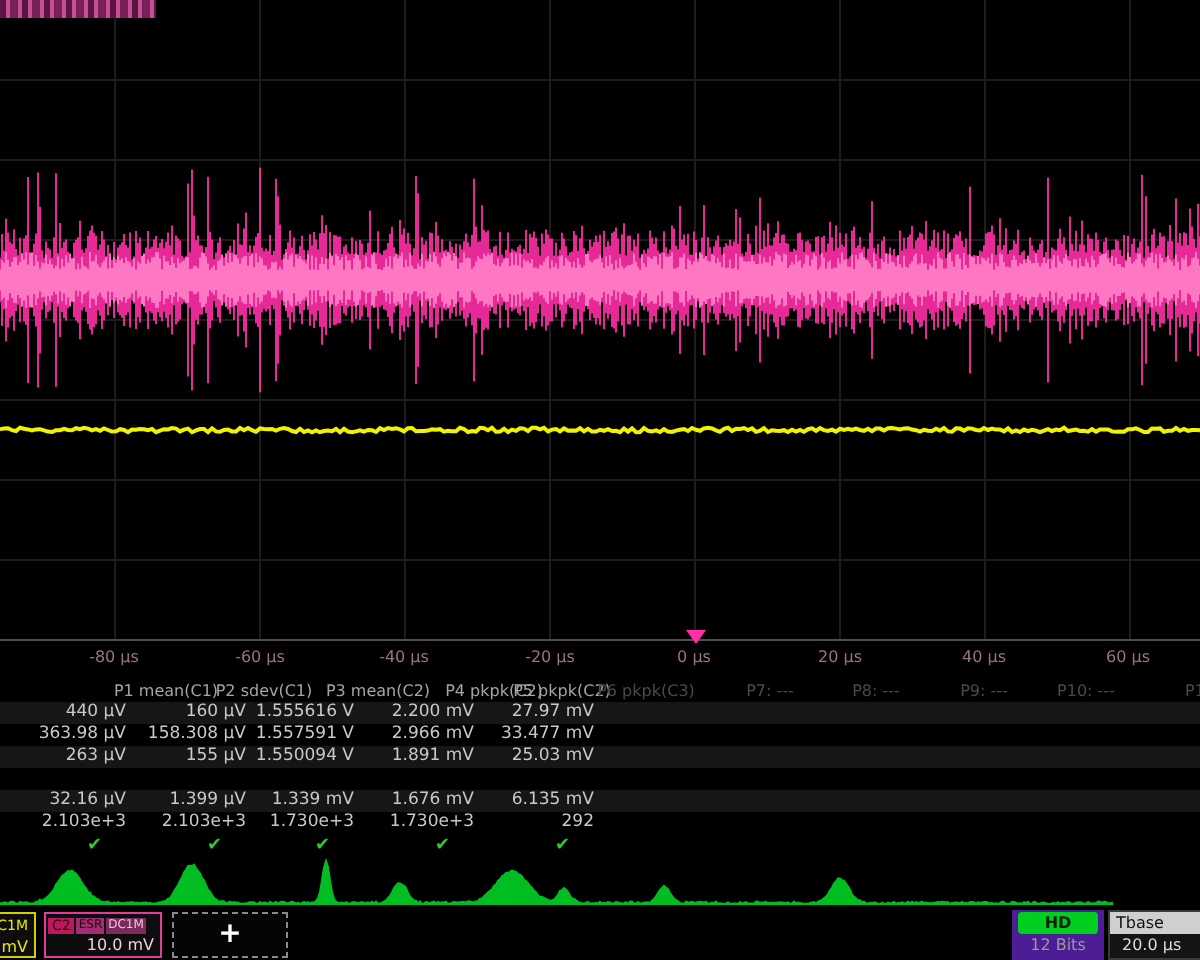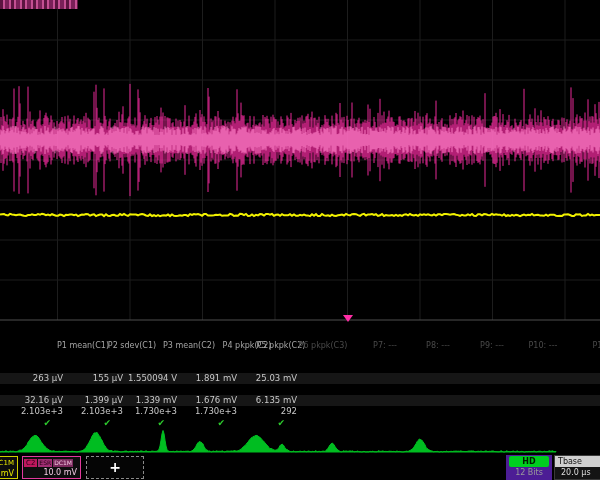--- a/index.html
+++ b/index.html
@@ -76,34 +76,58 @@
   <svg class="trace-svg" id="trace-svg" width="600" height="330">
       <path d="M0 128.9V151.1M1 117.0V163.0M2 125.2V154.8M3 109.2V170.8M4 116.3V163.7M5 121.0V159.0M6 122.0V158.0M7 114.6V165.4M8 124.5V155.5M9 127.6V152.4M10 118.9V161.1M11 127.9V152.1M12 119.2V160.8M13 117.6V162.4M14 88.5V191.5M15 128.1V151.9M16 126.1V153.9M17 121.9V158.1M18 116.8V163.2M19 86.2V193.8M20 103.4V176.6M21 125.1V154.9M22 129.0V151.0M23 120.8V159.2M24 124.0V156.0M25 124.7V155.3M26 128.9V151.1M27 118.6V161.4M28 86.6V193.4M29 126.6V153.4M30 111.5V168.5M31 124.0V156.0M32 121.0V159.0M33 119.7V160.3M34 125.9V154.1M35 128.9V151.1M36 128.9V151.1M37 121.4V158.6M38 119.7V160.3M39 118.6V161.4M40 110.4V169.6M41 124.7V155.3M42 126.2V153.8M43 124.1V155.9M44 118.0V162.0M45 115.2V164.8M46 112.7V167.3M47 116.4V163.6M48 117.9V162.1M49 124.8V155.2M50 122.3V157.7M51 115.5V164.5M52 119.8V160.2M53 128.7V151.3M54 122.4V157.6M55 129.1V150.9M56 129.9V150.1M57 121.0V159.0M58 129.5V150.5M59 123.8V156.2M60 122.4V157.6M61 121.1V158.9M62 117.0V163.0M63 122.5V157.5M64 123.8V156.2M65 116.3V163.7M66 129.8V150.2M67 128.3V151.7M68 115.5V164.5M69 121.5V158.5M70 118.8V161.2M71 128.0V152.0M72 126.7V153.3M73 123.8V156.2M74 115.5V164.5M75 124.2V155.8M76 123.4V156.6M77 119.7V160.3M78 118.0V162.0M79 123.9V156.1M80 121.4V158.6M81 119.5V160.5M82 124.1V155.9M83 120.9V159.1M84 116.2V163.8M85 122.6V157.4M86 112.8V167.2M87 127.2V152.8M88 117.7V162.3M89 119.1V160.9M90 120.2V159.8M91 127.9V152.1M92 129.0V151.0M93 128.1V151.9M94 91.7V188.3M95 126.1V153.9M96 84.7V195.3M97 107.8V172.2M98 120.1V159.9M99 117.7V162.3M100 122.6V157.4M101 122.8V157.2M102 127.8V152.2M103 123.5V156.5M104 88.4V191.6M105 115.9V164.1M106 119.7V160.3M107 129.5V150.5M108 126.2V153.8M109 121.3V158.7M110 118.6V161.4M111 127.9V152.1M112 128.7V151.3M113 128.6V151.4M114 125.3V154.7M115 123.0V157.0M116 126.3V153.7M117 120.0V160.0M118 128.4V151.6M119 111.7V168.3M120 122.1V157.9M121 122.5V157.5M122 114.3V165.7M123 106.3V173.7M124 126.0V154.0M125 122.6V157.4M126 126.2V153.8M127 122.8V157.2M128 118.4V161.6M129 116.5V163.5M130 83.9V196.1M131 123.8V156.2M132 125.6V154.4M133 124.2V155.8M134 125.5V154.5M135 117.5V162.5M136 127.5V152.5M137 125.4V154.6M138 89.4V190.6M139 98.1V181.9M140 112.3V167.7M141 129.8V150.2M142 127.1V152.9M143 124.5V155.5M144 121.1V158.9M145 115.2V164.8M146 123.8V156.2M147 118.7V161.3M148 128.2V151.8M149 126.8V153.2M150 123.0V157.0M151 117.9V162.1M152 125.0V155.0M153 129.6V150.4M154 125.1V154.9M155 117.1V162.9M156 122.6V157.4M157 116.0V164.0M158 119.7V160.3M159 124.6V155.4M160 116.6V163.4M161 107.6V172.4M162 116.5V163.5M163 112.5V167.5M164 129.3V150.7M165 116.0V164.0M166 128.4V151.6M167 117.5V162.5M168 117.6V162.4M169 118.4V161.6M170 118.3V161.7M171 127.0V153.0M172 123.2V156.8M173 122.2V157.8M174 126.3V153.7M175 127.0V153.0M176 118.6V161.4M177 127.0V153.0M178 120.5V159.5M179 129.0V151.0M180 120.0V160.0M181 121.8V158.2M182 127.3V152.7M183 126.3V153.7M184 121.4V158.6M185 105.2V174.8M186 126.8V153.2M187 128.1V151.9M188 126.2V153.8M189 115.6V164.4M190 126.6V153.4M191 127.4V152.6M192 125.3V154.7M193 124.7V155.3M194 121.5V158.5M195 116.9V163.1M196 113.4V166.6M197 123.6V156.4M198 129.4V150.6M199 127.2V152.8M200 110.0V170.0M201 117.3V162.7M202 114.2V165.8M203 121.8V158.2M204 116.4V163.6M205 121.9V158.1M206 127.6V152.4M207 124.1V155.9M208 88.0V192.0M209 96.6V183.4M210 129.6V150.4M211 118.5V161.5M212 122.2V157.8M213 120.4V159.6M214 129.3V150.7M215 116.2V163.8M216 116.5V163.5M217 125.7V154.3M218 111.0V169.0M219 117.7V162.3M220 126.2V153.8M221 119.6V160.4M222 125.5V154.5M223 124.9V155.1M224 125.9V154.1M225 120.6V159.4M226 123.5V156.5M227 128.9V151.1M228 121.7V158.3M229 128.9V151.1M230 122.3V157.7M231 124.6V155.4M232 120.6V159.4M233 116.7V163.3M234 121.1V158.9M235 123.3V156.7M236 117.4V162.6M237 89.3V190.7M238 113.3V166.7M239 120.9V159.1M240 120.6V159.4M241 102.6V177.4M242 115.0V165.0M243 116.1V163.9M244 115.3V164.7M245 124.5V155.5M246 126.3V153.7M247 123.2V156.8M248 122.7V157.3M249 127.7V152.3M250 115.9V164.1M251 127.2V152.8M252 128.7V151.3M253 124.9V155.1M254 116.3V163.7M255 126.2V153.8M256 124.4V155.6M257 125.2V154.8M258 125.7V154.3M259 123.4V156.6M260 122.4V157.6M261 127.0V153.0M262 124.4V155.6M263 115.0V165.0M264 126.5V153.5M265 117.0V163.0M266 118.6V161.4M267 115.8V164.2M268 118.9V161.1M269 123.4V156.6M270 127.8V152.2M271 116.7V163.3M272 121.7V158.3M273 114.7V165.3M274 117.3V162.7M275 119.2V160.8M276 119.3V160.7M277 127.8V152.2M278 121.3V158.7M279 127.7V152.3M280 124.8V155.2M281 116.4V163.6M282 119.2V160.8M283 123.1V156.9M284 127.6V152.4M285 126.3V153.7M286 125.7V154.3M287 115.5V164.5M288 117.5V162.5M289 125.4V154.6M290 119.1V160.9M291 112.9V167.1M292 124.1V155.9M293 127.3V152.7M294 125.5V154.5M295 119.9V160.1M296 123.2V156.8M297 121.0V159.0M298 117.8V162.2M299 120.9V159.1M300 117.4V162.6M301 128.9V151.1M302 115.4V164.6M303 123.5V156.5M304 120.6V159.4M305 122.9V157.1M306 116.5V163.5M307 115.8V164.2M308 113.8V166.2M309 119.2V160.8M310 126.9V153.1M311 117.2V162.8M312 111.6V168.4M313 127.6V152.4M314 117.9V162.1M315 117.7V162.3M316 125.4V154.6M317 119.9V160.1M318 123.1V156.9M319 116.7V163.3M320 128.9V151.1M321 128.6V151.4M322 124.9V155.1M323 126.6V153.4M324 124.3V155.7M325 115.2V164.8M326 118.8V161.2M327 122.0V158.0M328 118.8V161.2M329 125.3V154.7M330 128.7V151.3M331 126.1V153.9M332 115.6V164.4M333 123.6V156.4M334 126.7V153.3M335 124.7V155.3M336 112.8V167.2M337 114.2V165.8M338 122.9V157.1M339 124.6V155.4M340 103.0V177.0M341 119.7V160.3M342 117.3V162.7M343 122.6V157.4M344 116.9V163.1M345 127.3V152.7M346 127.4V152.6M347 115.8V164.2M348 120.0V160.0M349 129.2V150.8M350 126.8V153.2M351 118.7V161.3M352 102.5V177.5M353 128.0V152.0M354 118.6V161.4M355 123.6V156.4M356 129.7V150.3M357 123.1V156.9M358 120.2V159.8M359 117.7V162.3M360 123.5V156.5M361 127.3V152.7M362 123.5V156.5M363 121.6V158.4M364 122.7V157.3M365 119.9V160.1M366 122.9V157.1M367 120.7V159.3M368 104.5V175.5M369 122.0V158.0M370 108.7V171.3M371 126.8V153.2M372 128.1V151.9M373 125.9V154.1M374 117.0V163.0M375 121.8V158.2M376 128.4V151.6M377 127.3V152.7M378 112.9V167.1M379 126.4V153.6M380 98.8V181.2M381 124.5V155.5M382 115.3V164.7M383 123.3V156.7M384 111.6V168.4M385 122.6V157.4M386 122.8V157.2M387 118.8V161.2M388 116.5V163.5M389 110.6V169.4M390 121.5V158.5M391 117.4V162.6M392 117.3V162.7M393 121.5V158.5M394 121.9V158.1M395 125.8V154.2M396 125.9V154.1M397 124.4V155.6M398 125.1V154.9M399 116.6V163.4M400 116.3V163.7M401 119.9V160.1M402 126.0V154.0M403 120.7V159.3M404 120.3V159.7M405 121.8V158.2M406 125.9V154.1M407 125.6V154.4M408 118.5V161.5M409 118.1V161.9M410 127.2V152.8M411 118.6V161.4M412 117.9V162.1M413 125.7V154.3M414 121.7V158.3M415 111.0V169.0M416 118.6V161.4M417 125.3V154.7M418 112.7V167.3M419 123.7V156.3M420 116.4V163.6M421 122.3V157.7M422 123.4V156.6M423 116.7V163.3M424 129.2V150.8M425 128.3V151.7M426 115.2V164.8M427 113.2V166.8M428 124.0V156.0M429 122.6V157.4M430 118.5V161.5M431 124.2V155.8M432 123.4V156.6M433 128.9V151.1M434 124.4V155.6M435 116.4V163.6M436 100.6V179.4M437 124.0V156.0M438 126.8V153.2M439 122.0V158.0M440 129.1V150.9M441 120.4V159.6M442 118.2V161.8M443 126.8V153.2M444 126.9V153.1M445 123.8V156.2M446 127.6V152.4M447 124.5V155.5M448 128.2V151.8M449 127.5V152.5M450 115.3V164.7M451 125.3V154.7M452 118.9V161.1M453 124.3V155.7M454 118.5V161.5M455 117.2V162.8M456 113.0V167.0M457 124.3V155.7M458 120.3V159.7M459 118.8V161.2M460 116.2V163.8M461 116.9V163.1M462 119.7V160.3M463 110.5V169.5M464 125.3V154.7M465 123.1V156.9M466 120.2V159.8M467 115.0V165.0M468 123.7V156.3M469 116.2V163.8M470 125.2V154.8M471 124.5V155.5M472 115.3V164.7M473 129.0V151.0M474 116.8V163.2M475 125.7V154.3M476 124.6V155.4M477 119.0V161.0M478 117.1V162.9M479 117.9V162.1M480 115.6V164.4M481 120.4V159.6M482 123.5V156.5M483 119.2V160.8M484 127.1V152.9M485 93.2V186.8M486 128.2V151.8M487 127.5V152.5M488 127.8V152.2M489 129.8V150.2M490 125.3V154.7M491 125.8V154.2M492 122.6V157.4M493 116.7V163.3M494 116.1V163.9M495 116.0V164.0M496 112.8V167.2M497 117.2V162.8M498 127.4V152.6M499 122.6V157.4M500 109.1V170.9M501 124.8V155.2M502 122.5V157.5M503 114.1V165.9M504 127.0V153.0M505 125.0V155.0M506 124.8V155.2M507 120.2V159.8M508 121.9V158.1M509 114.9V165.1M510 127.5V152.5M511 126.0V154.0M512 125.2V154.8M513 129.5V150.5M514 129.4V150.6M515 118.7V161.3M516 122.6V157.4M517 125.3V154.7M518 126.3V153.7M519 124.8V155.2M520 121.9V158.1M521 120.1V159.9M522 128.6V151.4M523 126.0V154.0M524 88.8V191.2M525 129.1V150.9M526 123.7V156.3M527 124.6V155.4M528 125.1V154.9M529 119.2V160.8M530 114.4V165.6M531 121.9V158.1M532 118.6V161.4M533 124.9V155.1M534 128.0V152.0M535 108.3V171.7M536 122.0V158.0M537 125.2V154.8M538 115.4V164.6M539 125.6V154.4M540 122.1V157.9M541 110.3V169.7M542 122.4V157.6M543 126.1V153.9M544 117.1V162.9M545 119.3V160.7M546 119.4V160.6M547 125.2V154.8M548 116.2V163.8M549 119.9V160.1M550 126.0V154.0M551 126.9V153.1M552 120.9V159.1M553 118.8V161.2M554 124.9V155.1M555 128.8V151.2M556 124.9V155.1M557 124.7V155.3M558 119.8V160.2M559 120.4V159.6M560 125.0V155.0M561 128.0V152.0M562 117.5V162.5M563 129.7V150.3M564 117.9V162.1M565 129.2V150.8M566 122.0V158.0M567 119.3V160.7M568 126.3V153.7M569 123.7V156.3M570 120.7V159.3M571 87.4V192.6M572 128.9V151.1M573 98.1V181.9M574 123.0V157.0M575 126.2V153.8M576 117.3V162.7M577 114.4V165.6M578 124.1V155.9M579 122.9V157.1M580 116.2V163.8M581 118.4V161.6M582 118.1V161.9M583 128.5V151.5M584 120.6V159.4M585 112.5V167.5M586 120.5V159.5M587 129.3V150.7M588 99.3V180.7M589 121.2V158.8M590 116.5V163.5M591 122.7V157.3M592 116.1V163.9M593 116.6V163.4M594 122.5V157.5M595 104.2V175.8M596 113.2V166.8M597 119.4V160.6M598 123.8V156.2M599 101.9V178.1M600 118.1V161.9" stroke="#ff2da6" stroke-width="1" opacity="0.9" fill="none"></path>
       <path d="M0 134.6V145.4M1 130.1V149.9M2 131.3V148.7M3 126.1V153.9M4 130.0V150.0M5 133.4V146.6M6 131.0V149.0M7 128.6V151.4M8 128.4V151.6M9 132.5V147.5M10 130.9V149.1M11 126.6V153.4M12 129.8V150.2M13 126.1V153.9M14 132.3V147.7M15 126.2V153.8M16 126.4V153.6M17 132.9V147.1M18 127.5V152.5M19 130.7V149.3M20 134.3V145.7M21 131.2V148.8M22 131.6V148.4M23 127.2V152.8M24 131.9V148.1M25 129.6V150.4M26 132.2V147.8M27 134.1V145.9M28 132.8V147.2M29 128.2V151.8M30 134.3V145.7M31 129.4V150.6M32 133.3V146.7M33 127.6V152.4M34 131.2V148.8M35 126.7V153.3M36 129.4V150.6M37 129.0V151.0M38 134.8V145.2M39 131.8V148.2M40 134.4V145.6M41 128.4V151.6M42 132.8V147.2M43 133.4V146.6M44 134.4V145.6M45 126.0V154.0M46 130.8V149.2M47 130.4V149.6M48 127.5V152.5M49 132.2V147.8M50 133.6V146.4M51 131.5V148.5M52 130.3V149.7M53 128.3V151.7M54 134.3V145.7M55 126.6V153.4M56 134.0V146.0M57 128.6V151.4M58 131.2V148.8M59 127.8V152.2M60 130.1V149.9M61 129.1V150.9M62 131.5V148.5M63 128.6V151.4M64 130.5V149.5M65 131.3V148.7M66 133.2V146.8M67 129.1V150.9M68 134.7V145.3M69 130.7V149.3M70 131.7V148.3M71 127.9V152.1M72 126.9V153.1M73 131.9V148.1M74 129.8V150.2M75 131.2V148.8M76 128.6V151.4M77 128.5V151.5M78 126.1V153.9M79 126.1V153.9M80 129.3V150.7M81 134.6V145.4M82 127.9V152.1M83 130.8V149.2M84 130.7V149.3M85 132.5V147.5M86 128.4V151.6M87 131.6V148.4M88 134.0V146.0M89 129.1V150.9M90 131.6V148.4M91 130.7V149.3M92 130.3V149.7M93 128.8V151.2M94 128.5V151.5M95 134.6V145.4M96 134.3V145.7M97 132.9V147.1M98 133.0V147.0M99 134.1V145.9M100 128.8V151.2M101 126.2V153.8M102 126.4V153.6M103 128.2V151.8M104 131.8V148.2M105 134.9V145.1M106 133.8V146.2M107 132.6V147.4M108 134.9V145.1M109 130.5V149.5M110 129.8V150.2M111 127.3V152.7M112 132.9V147.1M113 126.6V153.4M114 131.4V148.6M115 126.4V153.6M116 131.0V149.0M117 127.3V152.7M118 127.3V152.7M119 129.3V150.7M120 131.9V148.1M121 129.1V150.9M122 128.1V151.9M123 127.9V152.1M124 132.8V147.2M125 128.0V152.0M126 127.0V153.0M127 133.6V146.4M128 126.6V153.4M129 131.2V148.8M130 128.2V151.8M131 129.3V150.7M132 132.6V147.4M133 132.8V147.2M134 134.7V145.3M135 134.3V145.7M136 131.0V149.0M137 131.3V148.7M138 130.7V149.3M139 134.9V145.1M140 133.4V146.6M141 134.6V145.4M142 129.2V150.8M143 126.3V153.7M144 129.7V150.3M145 127.6V152.4M146 126.8V153.2M147 133.4V146.6M148 127.1V152.9M149 129.2V150.8M150 128.0V152.0M151 129.8V150.2M152 130.3V149.7M153 131.6V148.4M154 127.1V152.9M155 134.9V145.1M156 127.8V152.2M157 134.8V145.2M158 128.7V151.3M159 135.0V145.0M160 131.9V148.1M161 128.6V151.4M162 132.0V148.0M163 129.3V150.7M164 134.6V145.4M165 126.5V153.5M166 127.7V152.3M167 132.6V147.4M168 127.0V153.0M169 128.0V152.0M170 130.0V150.0M171 128.6V151.4M172 134.9V145.1M173 127.6V152.4M174 130.3V149.7M175 130.1V149.9M176 134.8V145.2M177 129.1V150.9M178 126.6V153.4M179 127.4V152.6M180 130.1V149.9M181 134.8V145.2M182 134.1V145.9M183 128.3V151.7M184 133.5V146.5M185 134.0V146.0M186 127.5V152.5M187 126.1V153.9M188 131.7V148.3M189 134.6V145.4M190 134.5V145.5M191 135.0V145.0M192 133.6V146.4M193 129.3V150.7M194 133.2V146.8M195 128.0V152.0M196 134.3V145.7M197 128.3V151.7M198 126.7V153.3M199 129.3V150.7M200 128.1V151.9M201 126.3V153.7M202 133.6V146.4M203 129.8V150.2M204 133.2V146.8M205 126.4V153.6M206 132.7V147.3M207 134.3V145.7M208 134.5V145.5M209 131.7V148.3M210 133.3V146.7M211 126.9V153.1M212 134.3V145.7M213 130.1V149.9M214 130.9V149.1M215 127.0V153.0M216 130.9V149.1M217 126.2V153.8M218 128.2V151.8M219 131.9V148.1M220 133.4V146.6M221 129.3V150.7M222 126.4V153.6M223 128.1V151.9M224 126.0V154.0M225 127.1V152.9M226 130.4V149.6M227 126.5V153.5M228 128.0V152.0M229 134.4V145.6M230 131.4V148.6M231 131.4V148.6M232 126.3V153.7M233 129.2V150.8M234 128.6V151.4M235 129.1V150.9M236 134.4V145.6M237 133.3V146.7M238 130.7V149.3M239 128.1V151.9M240 129.3V150.7M241 129.5V150.5M242 126.9V153.1M243 128.1V151.9M244 126.6V153.4M245 127.6V152.4M246 126.5V153.5M247 131.9V148.1M248 132.7V147.3M249 129.2V150.8M250 133.3V146.7M251 131.4V148.6M252 129.6V150.4M253 129.0V151.0M254 129.2V150.8M255 133.1V146.9M256 126.4V153.6M257 132.4V147.6M258 126.7V153.3M259 132.8V147.2M260 126.8V153.2M261 133.8V146.2M262 129.8V150.2M263 130.7V149.3M264 130.2V149.8M265 131.5V148.5M266 129.5V150.5M267 134.0V146.0M268 133.5V146.5M269 134.3V145.7M270 132.2V147.8M271 132.6V147.4M272 130.7V149.3M273 128.9V151.1M274 128.0V152.0M275 134.4V145.6M276 130.1V149.9M277 133.5V146.5M278 131.6V148.4M279 134.2V145.8M280 128.2V151.8M281 127.6V152.4M282 132.8V147.2M283 129.0V151.0M284 130.2V149.8M285 131.0V149.0M286 133.6V146.4M287 130.8V149.2M288 133.9V146.1M289 129.0V151.0M290 132.3V147.7M291 133.9V146.1M292 132.7V147.3M293 127.0V153.0M294 127.0V153.0M295 130.2V149.8M296 131.2V148.8M297 130.0V150.0M298 129.5V150.5M299 129.3V150.7M300 127.5V152.5M301 131.1V148.9M302 134.0V146.0M303 128.3V151.7M304 132.9V147.1M305 127.6V152.4M306 131.9V148.1M307 134.9V145.1M308 130.1V149.9M309 134.0V146.0M310 129.0V151.0M311 132.9V147.1M312 134.2V145.8M313 133.4V146.6M314 132.5V147.5M315 132.5V147.5M316 131.9V148.1M317 126.9V153.1M318 130.9V149.1M319 133.2V146.8M320 134.9V145.1M321 127.1V152.9M322 131.6V148.4M323 133.4V146.6M324 128.2V151.8M325 128.9V151.1M326 129.5V150.5M327 128.1V151.9M328 128.2V151.8M329 132.2V147.8M330 126.8V153.2M331 134.4V145.6M332 126.4V153.6M333 128.3V151.7M334 128.5V151.5M335 128.0V152.0M336 126.1V153.9M337 134.2V145.8M338 134.1V145.9M339 133.4V146.6M340 128.8V151.2M341 128.7V151.3M342 126.8V153.2M343 134.5V145.5M344 129.2V150.8M345 130.3V149.7M346 132.3V147.7M347 130.8V149.2M348 126.5V153.5M349 130.9V149.1M350 126.1V153.9M351 127.1V152.9M352 129.3V150.7M353 128.0V152.0M354 130.4V149.6M355 130.9V149.1M356 126.9V153.1M357 127.7V152.3M358 131.5V148.5M359 128.9V151.1M360 131.0V149.0M361 133.4V146.6M362 126.8V153.2M363 134.1V145.9M364 133.8V146.2M365 129.8V150.2M366 134.4V145.6M367 134.0V146.0M368 126.9V153.1M369 134.8V145.2M370 128.2V151.8M371 128.6V151.4M372 130.5V149.5M373 130.9V149.1M374 130.7V149.3M375 130.7V149.3M376 127.4V152.6M377 130.6V149.4M378 132.0V148.0M379 132.0V148.0M380 127.4V152.6M381 131.7V148.3M382 128.6V151.4M383 131.0V149.0M384 131.4V148.6M385 128.2V151.8M386 132.7V147.3M387 129.8V150.2M388 126.0V154.0M389 127.3V152.7M390 127.7V152.3M391 130.7V149.3M392 126.7V153.3M393 127.3V152.7M394 134.0V146.0M395 132.6V147.4M396 130.9V149.1M397 132.2V147.8M398 127.2V152.8M399 130.8V149.2M400 130.0V150.0M401 133.8V146.2M402 131.9V148.1M403 127.2V152.8M404 127.8V152.2M405 133.0V147.0M406 129.6V150.4M407 126.9V153.1M408 128.1V151.9M409 134.9V145.1M410 133.4V146.6M411 126.5V153.5M412 128.8V151.2M413 134.3V145.7M414 131.0V149.0M415 130.1V149.9M416 134.4V145.6M417 133.7V146.3M418 133.9V146.1M419 129.1V150.9M420 131.6V148.4M421 126.2V153.8M422 130.0V150.0M423 129.5V150.5M424 133.3V146.7M425 133.4V146.6M426 127.3V152.7M427 134.5V145.5M428 127.5V152.5M429 129.8V150.2M430 126.5V153.5M431 126.2V153.8M432 128.6V151.4M433 130.0V150.0M434 130.2V149.8M435 131.6V148.4M436 133.6V146.4M437 126.4V153.6M438 130.5V149.5M439 134.4V145.6M440 134.4V145.6M441 129.5V150.5M442 131.0V149.0M443 126.6V153.4M444 131.7V148.3M445 127.1V152.9M446 130.7V149.3M447 131.3V148.7M448 133.1V146.9M449 127.8V152.2M450 132.0V148.0M451 133.7V146.3M452 127.8V152.2M453 133.4V146.6M454 133.9V146.1M455 131.9V148.1M456 130.8V149.2M457 127.8V152.2M458 126.7V153.3M459 132.3V147.7M460 131.5V148.5M461 127.3V152.7M462 131.9V148.1M463 131.5V148.5M464 134.9V145.1M465 132.3V147.7M466 132.9V147.1M467 129.4V150.6M468 134.2V145.8M469 126.2V153.8M470 129.0V151.0M471 129.8V150.2M472 134.3V145.7M473 134.3V145.7M474 127.0V153.0M475 126.3V153.7M476 130.6V149.4M477 133.4V146.6M478 127.2V152.8M479 127.1V152.9M480 129.4V150.6M481 134.8V145.2M482 126.5V153.5M483 132.5V147.5M484 134.0V146.0M485 127.3V152.7M486 128.3V151.7M487 128.7V151.3M488 132.1V147.9M489 128.0V152.0M490 132.1V147.9M491 128.6V151.4M492 129.2V150.8M493 130.4V149.6M494 128.9V151.1M495 131.7V148.3M496 126.9V153.1M497 134.7V145.3M498 131.5V148.5M499 133.1V146.9M500 126.5V153.5M501 127.2V152.8M502 131.0V149.0M503 133.3V146.7M504 133.3V146.7M505 133.8V146.2M506 130.0V150.0M507 127.7V152.3M508 129.9V150.1M509 133.1V146.9M510 131.5V148.5M511 132.0V148.0M512 129.6V150.4M513 131.4V148.6M514 127.8V152.2M515 130.1V149.9M516 131.6V148.4M517 131.5V148.5M518 126.9V153.1M519 131.4V148.6M520 133.3V146.7M521 131.5V148.5M522 128.8V151.2M523 131.5V148.5M524 129.5V150.5M525 134.4V145.6M526 129.7V150.3M527 127.5V152.5M528 133.7V146.3M529 127.7V152.3M530 130.6V149.4M531 131.7V148.3M532 129.0V151.0M533 126.9V153.1M534 130.1V149.9M535 130.4V149.6M536 133.0V147.0M537 129.4V150.6M538 129.8V150.2M539 133.9V146.1M540 129.0V151.0M541 133.0V147.0M542 133.3V146.7M543 129.3V150.7M544 131.2V148.8M545 133.8V146.2M546 127.9V152.1M547 129.9V150.1M548 133.5V146.5M549 131.9V148.1M550 128.0V152.0M551 127.3V152.7M552 127.0V153.0M553 126.5V153.5M554 129.4V150.6M555 131.3V148.7M556 128.1V151.9M557 132.9V147.1M558 128.7V151.3M559 132.0V148.0M560 132.0V148.0M561 133.5V146.5M562 133.7V146.3M563 130.5V149.5M564 126.4V153.6M565 128.4V151.6M566 131.8V148.2M567 130.9V149.1M568 129.5V150.5M569 126.9V153.1M570 126.8V153.2M571 131.7V148.3M572 133.4V146.6M573 130.2V149.8M574 128.7V151.3M575 128.7V151.3M576 126.3V153.7M577 131.4V148.6M578 127.1V152.9M579 134.2V145.8M580 126.9V153.1M581 129.0V151.0M582 131.3V148.7M583 130.8V149.2M584 127.7V152.3M585 129.7V150.3M586 130.7V149.3M587 133.0V147.0M588 127.3V152.7M589 130.9V149.1M590 134.9V145.1M591 128.7V151.3M592 129.6V150.4M593 127.5V152.5M594 133.2V146.8M595 132.6V147.4M596 129.2V150.8M597 128.6V151.4M598 126.1V153.9M599 129.4V150.6M600 132.7V147.3" stroke="#ff7fc8" stroke-width="1" opacity="0.9" fill="none"></path>
       <path d="M0 215L0 214.6L2 214.2L4 214.1L6 215.1L8 215.5L10 213.9L12 214.4L14 214.7L16 215.2L18 214.7L20 214.6L22 215.2L24 215.8L26 216.0L28 215.1L30 215.1L32 214.4L34 215.0L36 215.1L38 214.1L40 214.6L42 213.9L44 214.3L46 215.2L48 214.6L50 215.4L52 214.2L54 215.0L56 215.8L58 215.7L60 214.6L62 215.0L64 216.1L66 214.8L68 214.9L70 214.5L72 214.6L74 215.1L76 214.5L78 216.1L80 215.3L82 214.6L84 214.7L86 214.0L88 214.3L90 215.7L92 214.8L94 214.3L96 216.1L98 215.2L100 214.5L102 214.5L104 216.1L106 214.2L108 215.7L110 215.9L112 215.0L114 214.8L116 215.7L118 215.7L120 214.0L122 215.1L124 214.0L126 215.1L128 215.9L130 214.2L132 214.5L134 214.6L136 214.5L138 215.3L140 214.4L142 214.0L144 214.5L146 215.5L148 216.0L150 214.4L152 216.0L154 215.2L156 216.1L158 215.2L160 216.1L162 215.5L164 215.3L166 215.6L168 214.5L170 216.1L172 214.4L174 215.8L176 216.1L178 215.7L180 215.2L182 215.8L184 215.0L186 215.1L188 216.0L190 214.1L192 215.0L194 214.0L196 214.5L198 214.1L200 214.7L202 215.7L204 214.1L206 214.0L208 215.6L210 215.5L212 215.5L214 215.3L216 214.7L218 214.9L220 214.6L222 215.8L224 215.4L226 215.6L228 215.6L230 213.9L232 214.5L234 216.0L236 215.5L238 215.8L240 213.9L242 214.1L244 215.1L246 213.9L248 215.9L250 215.8L252 214.4L254 216.0L256 214.8L258 215.4L260 214.1L262 214.3L264 215.5L266 213.9L268 213.9L270 214.7L272 213.9L274 215.7L276 214.8L278 214.5L280 215.7L282 214.2L284 215.3L286 215.2L288 215.3L290 214.1L292 215.7L294 214.4L296 215.8L298 215.8L300 214.9L302 215.4L304 214.6L306 215.5L308 215.4L310 216.1L312 214.3L314 215.8L316 214.2L318 216.1L320 216.0L322 214.0L324 215.4L326 215.7L328 215.2L330 216.0L332 214.6L334 215.8L336 216.0L338 215.3L340 214.9L342 214.5L344 215.5L346 214.0L348 214.9L350 215.4L352 214.2L354 213.9L356 214.2L358 215.2L360 215.9L362 214.4L364 213.9L366 215.5L368 214.4L370 214.5L372 214.0L374 215.0L376 214.2L378 215.9L380 215.3L382 214.1L384 216.0L386 215.1L388 215.4L390 215.5L392 215.1L394 216.0L396 214.9L398 215.8L400 215.0L402 215.9L404 214.6L406 214.2L408 215.4L410 214.0L412 215.1L414 215.5L416 214.8L418 215.8L420 214.4L422 215.0L424 214.4L426 215.0L428 214.3L430 215.0L432 215.4L434 214.4L436 215.6L438 214.3L440 214.3L442 215.2L444 214.1L446 214.0L448 214.3L450 214.7L452 214.2L454 214.1L456 214.8L458 215.1L460 215.8L462 214.9L464 215.4L466 215.5L468 214.4L470 215.3L472 214.0L474 215.7L476 215.9L478 214.2L480 214.3L482 215.3L484 214.1L486 214.3L488 215.0L490 215.2L492 214.0L494 215.0L496 214.3L498 214.8L500 214.7L502 215.7L504 214.2L506 216.0L508 215.2L510 216.0L512 214.8L514 215.6L516 214.9L518 215.3L520 216.1L522 215.3L524 214.6L526 215.5L528 214.8L530 215.1L532 213.9L534 215.5L536 215.1L538 214.8L540 215.5L542 215.4L544 215.8L546 214.6L548 215.8L550 214.7L552 214.7L554 214.7L556 215.7L558 215.9L560 215.8L562 215.9L564 214.6L566 214.6L568 214.2L570 215.0L572 216.0L574 216.0L576 214.3L578 214.4L580 214.2L582 215.9L584 215.4L586 215.4L588 214.0L590 215.4L592 214.5L594 215.4L596 215.0L598 215.0L600 215.1" stroke="#f2f200" stroke-width="2" opacity="1" fill="none"></path>
     </svg>
 
   <div class="overlay-label"></div>
 
   <div class="trigger-marker" title=""></div>
 
+  <div class="time-axis" id="time-axis">
+      <span class="time-label" style="left: 57px;">-80 µs</span>
+      <span class="time-label" style="left: 130px;">-60 µs</span>
+      <span class="time-label" style="left: 202px;">-40 µs</span>
+      <span class="time-label" style="left: 275px;">-20 µs</span>
+      <span class="time-label" style="left: 347px;">0 µs</span>
+      <span class="time-label" style="left: 420px;">20 µs</span>
+      <span class="time-label" style="left: 492px;">40 µs</span>
+      <span class="time-label" style="left: 564px;">60 µs</span>
+    </div>
 
   <div class="meas-table" id="meas-table">
       <div class="meas-row" style="top: 0px;">
         <span class="meas-head" style="left: 73px; padding-left: 20px;">P1 mean(C1)</span>
         <span class="meas-head" style="left: 132px;">P2 sdev(C1)</span>
         <span class="meas-head" style="left: 189px;">P3 mean(C2)</span>
         <span class="meas-head" style="left: 247px;">P4 pkpk(C2)</span>
         <span class="meas-head" style="left: 281px;">P5 pkpk(C2)</span>
         <span class="meas-head dim" style="left: 323px;">P6 pkpk(C3)</span>
         <span class="meas-head dim" style="left: 385px;">P7: ---</span>
         <span class="meas-head dim" style="left: 438px;">P8: ---</span>
         <span class="meas-head dim" style="left: 492px;">P9: ---</span>
         <span class="meas-head dim" style="left: 543px;">P10: ---</span>
         <span class="meas-head dim" style="left: 600px;">P11</span>
+      </div>
+      <div class="meas-row stripe" style="top: 11px;">
+        <span class="meas-cell" style="left: 3px;">440 µV</span>
+        <span class="meas-cell" style="left: 63px;">160 µV</span>
+        <span class="meas-cell" style="left: 117px;">1.555616 V</span>
+        <span class="meas-cell" style="left: 177px;">2.200 mV</span>
+        <span class="meas-cell" style="left: 237px;">27.97 mV</span>
+      </div>
+      <div class="meas-row" style="top: 22px;">
+        <span class="meas-cell" style="left: 3px;">363.98 µV</span>
+        <span class="meas-cell" style="left: 63px;">158.308 µV</span>
+        <span class="meas-cell" style="left: 117px;">1.557591 V</span>
+        <span class="meas-cell" style="left: 177px;">2.966 mV</span>
+        <span class="meas-cell" style="left: 237px;">33.477 mV</span>
       </div>
       <div class="meas-row stripe" style="top: 33px;">
         <span class="meas-cell" style="left: 3px;">263 µV</span>
         <span class="meas-cell" style="left: 63px;">155 µV</span>
         <span class="meas-cell" style="left: 117px;">1.550094 V</span>
         <span class="meas-cell" style="left: 177px;">1.891 mV</span>
         <span class="meas-cell" style="left: 237px;">25.03 mV</span>
       </div>
       <div class="meas-row stripe" style="top: 55px;">
         <span class="meas-cell" style="left: 3px;">32.16 µV</span>

